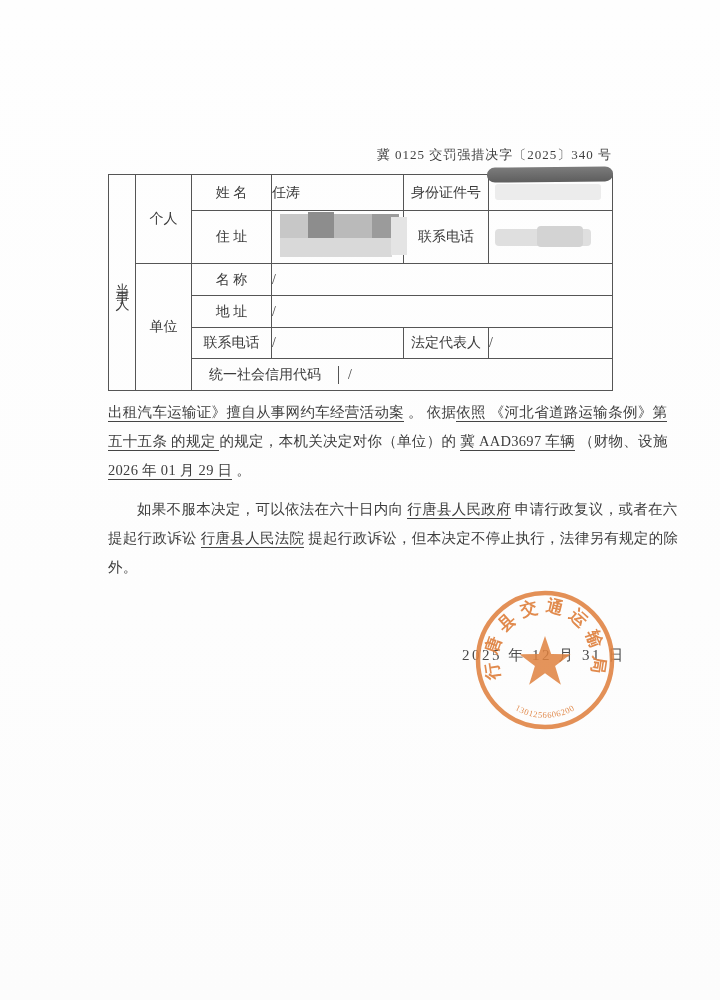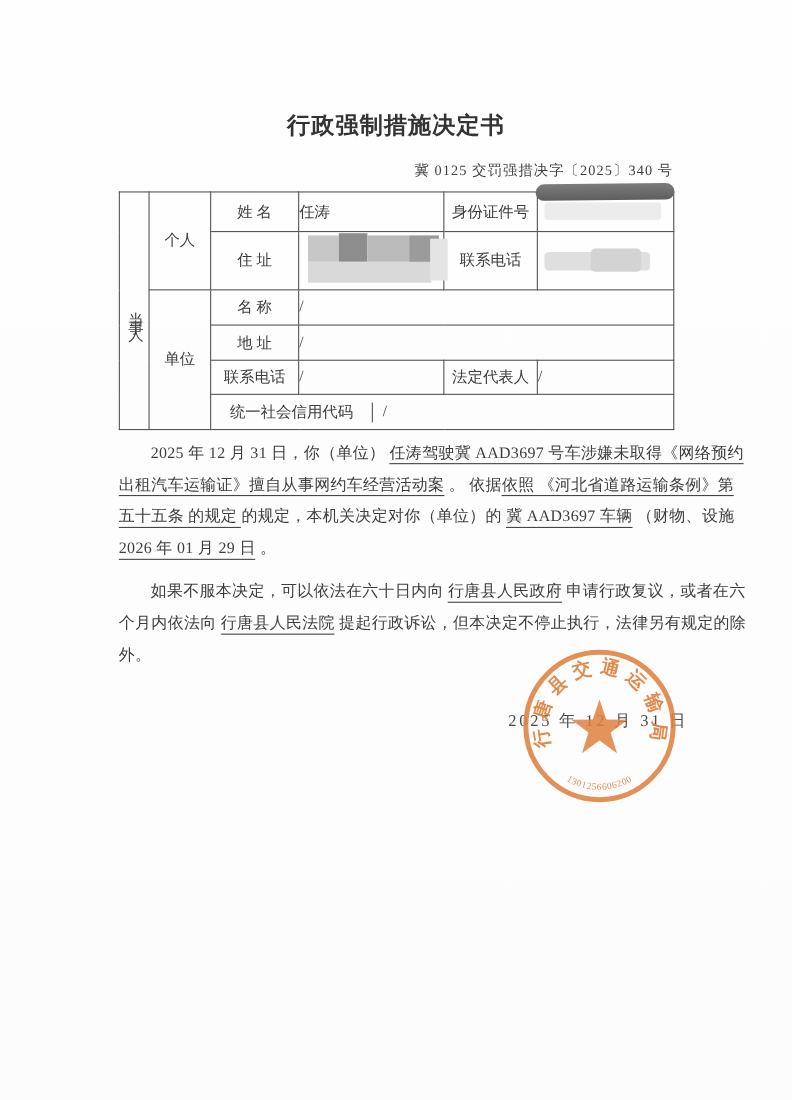--- a/index.html
+++ b/index.html
@@ -86,21 +86,20 @@
     position:absolute;left:440px;top:555px;width:210px;height:210px;
     z-index:5;pointer-events:none;opacity:.93;
   }
   .seal text{font-family:"Liberation Serif","DejaVu Serif",serif;}
 </style>
 </head>
 <body>
 
 <div class="page">
 
-  <div class="doc-title">行政强制措施决定书</div>
 
   <div class="doc-number">冀 0125 交罚强措决字〔2025〕340 号</div>
 
   <table class="party">
     <colgroup>
       <col style="width:27px">
         <col style="width:56px">
         <col style="width:80px">
       <col style="width:132px">
         <col style="width:85px">
@@ -154,26 +153,25 @@
         <div class="ccrow">
           <div class="cclabel">统一社会信用代码</div>
           <div class="ccval">/</div>
         </div>
       </td>
     </tr>
   </tbody>
     </table>
 
   <div class="body-text">
-      <div class="bline indent"><span>2025 年 12 月 31 日，你（单位） </span><span class="u">任涛驾驶冀 AAD3697 号车涉嫌未取得《网络预约</span></div>
       <div class="bline"><span class="u">出租汽车运输证》擅自从事网约车经营活动案</span><span> 。 依据</span><span class="u">依照 《河北省道路运输条例》第</span></div>
       <div class="bline"><span class="u">五十五条 的规定 </span><span> 的规定，本机关决定对你（单位）的 </span><span class="u">冀 AAD3697 车辆</span><span> （财物、设施</span></div>
       <div class="bline"><span class="u">2026 年 01 月 29 日</span><span> 。</span></div>
       <div class="bline indent pgap"><span>如果不服本决定，可以依法在六十日内向 </span><span class="u">行唐县人民政府</span><span> 申请行政复议，或者在六</span></div>
-      <div class="bline"><span>个月内依法向 </span><span class="u">行唐县人民法院</span><span> 提起行政诉讼，但本决定不停止执行，法律另有规定的除</span></div>
+      <div class="bline"><span>提起行政诉讼 </span><span class="u">行唐县人民法院</span><span> 提起行政诉讼，但本决定不停止执行，法律另有规定的除</span></div>
       <div class="bline"><span>外。</span></div>
     </div>
 
   <div class="issue-date">2025 年 12 月 31 日</div>
 
   <svg class="seal" viewBox="0 0 210 210">
     <defs>
       <path id="sealTopArc" d="M 61.5,125.3 A 48,48 0 1 1 148.5,125.3" fill="none"></path>
       <path id="sealBotArc" d="M 57.5,138.3 A 58,58 0 0 0 152.5,138.3" fill="none"></path>
     </defs>

